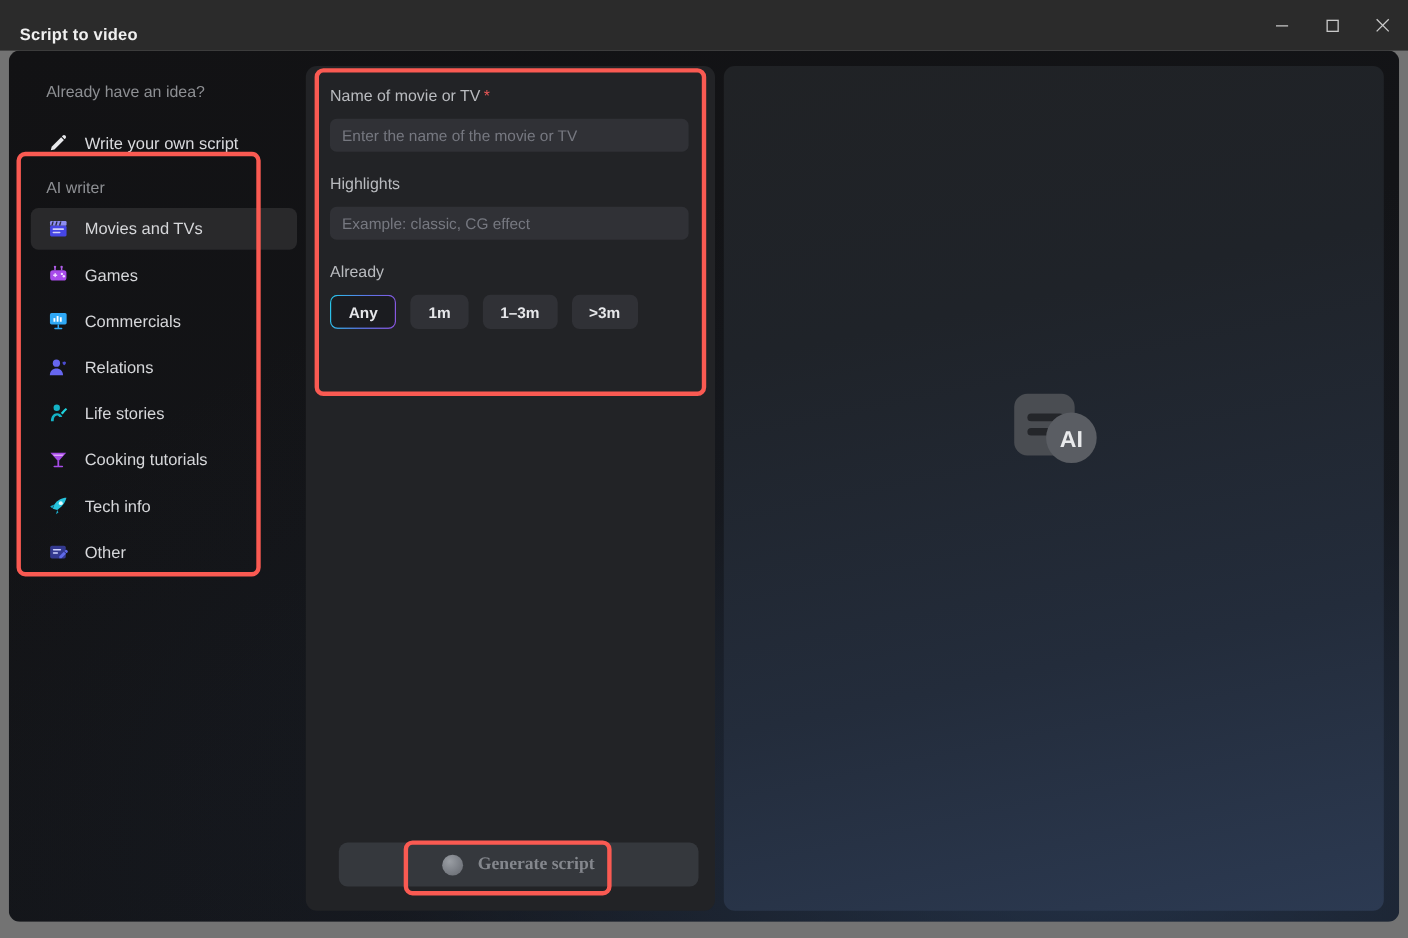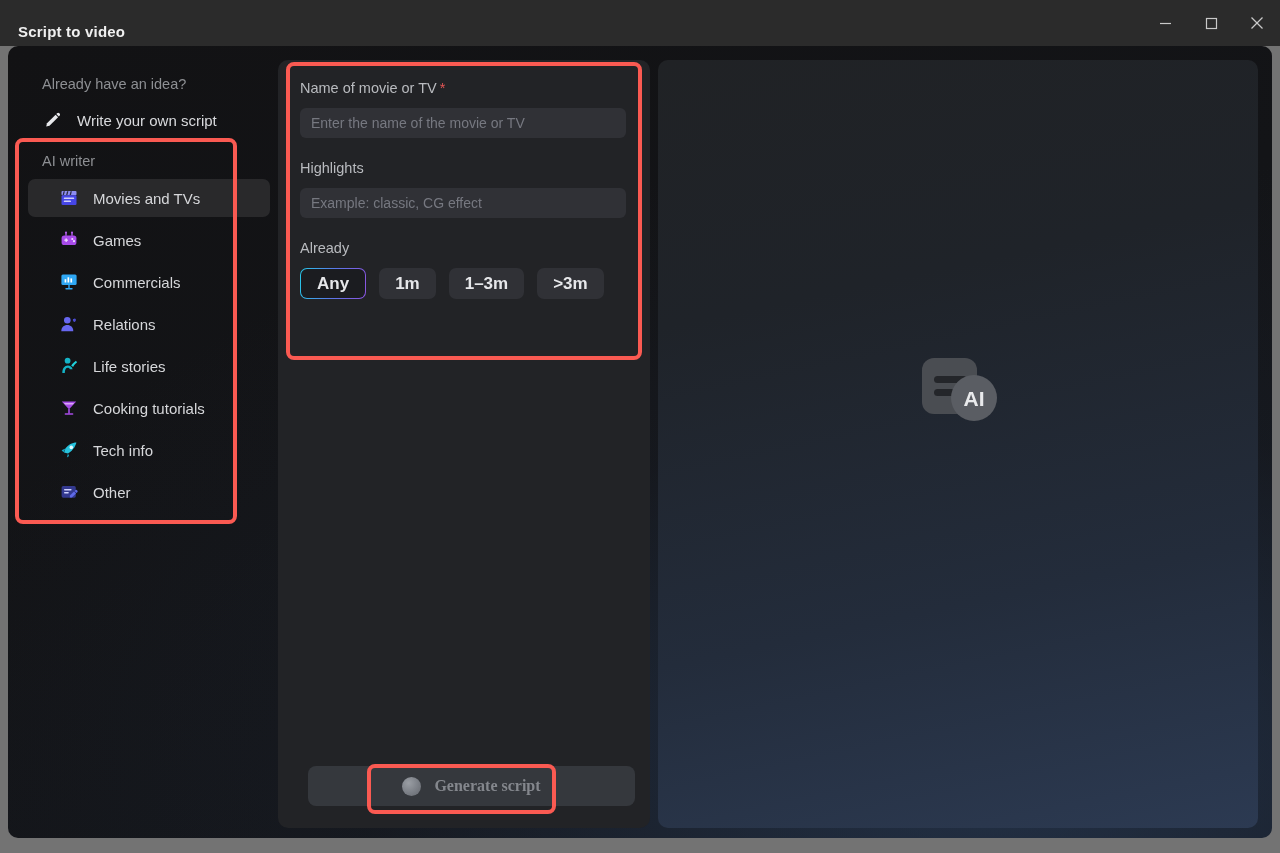--- a/index.html
+++ b/index.html
@@ -83,21 +83,21 @@
   }
   .sidebar-heading {
     font-size: 14.5px;
     color: #8d8f93;
     margin: 14px 0 0 34px;
   }
   .own-script {
     display: flex;
     align-items: center;
     gap: 14px;
-    margin: 18px 0 0 34px;
+    margin: 28px 0 0 34px;
     cursor: default;
   }
   .own-script .label {
     font-size: 15px;
     color: #d9dadd;
   }
 
   .sec-title {
     font-size: 14.5px;
     color: #8d8f93;
@@ -107,21 +107,21 @@
   .nav-list {
     margin-top: 10px;
     padding: 0 16px 0 20px;
     list-style: none;
   }
   .nav-item {
     display: flex;
     align-items: center;
     gap: 14px;
     height: 38px;
-    padding-left: 30px;
+    padding-left: 14px;
     border-radius: 7px;
     cursor: default;
     margin-bottom: 4px;
   }
   .nav-item.active { background: #29292b; }
   .nav-item .nav-label {
     font-size: 15px;
     color: #d6d7da;
   }
   .nav-icon {
@@ -165,21 +165,21 @@
     display: flex;
     gap: 13px;
     margin-top: 4px;
   }
   .dur-btn {
     height: 31px;
     padding: 0 16px;
     border-radius: 7px;
     background: #303136;
     color: #e6e7ea;
-    font-size: 17px;
+    font-size: 14px;
     font-weight: bold;
     border: none;
     display: flex;
     align-items: center;
     justify-content: center;
     cursor: default;
     font-family: "Liberation Sans", sans-serif;
   }
   .dur-btn.sel {
     background:

